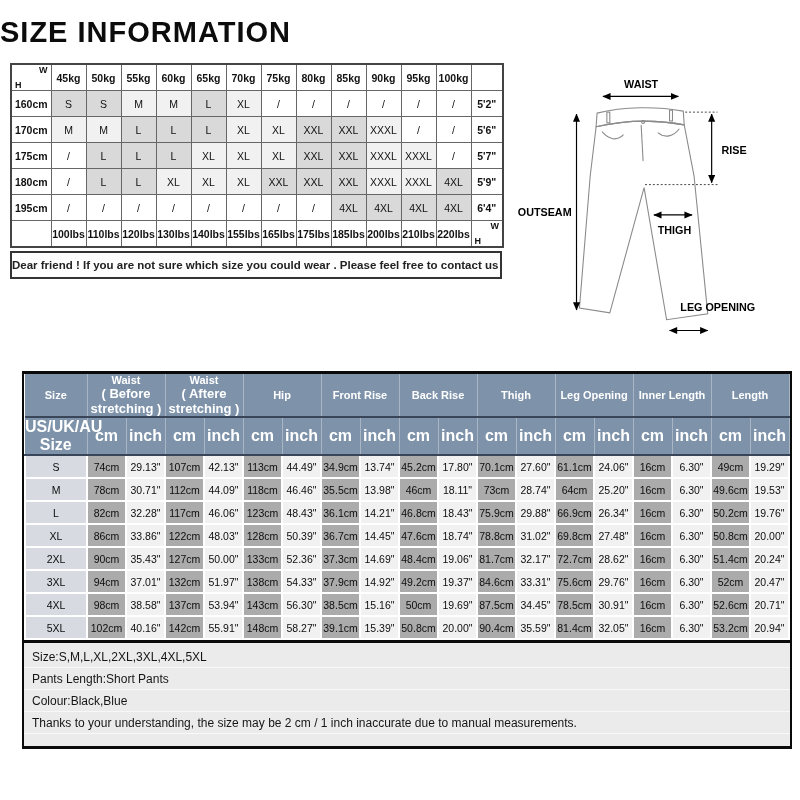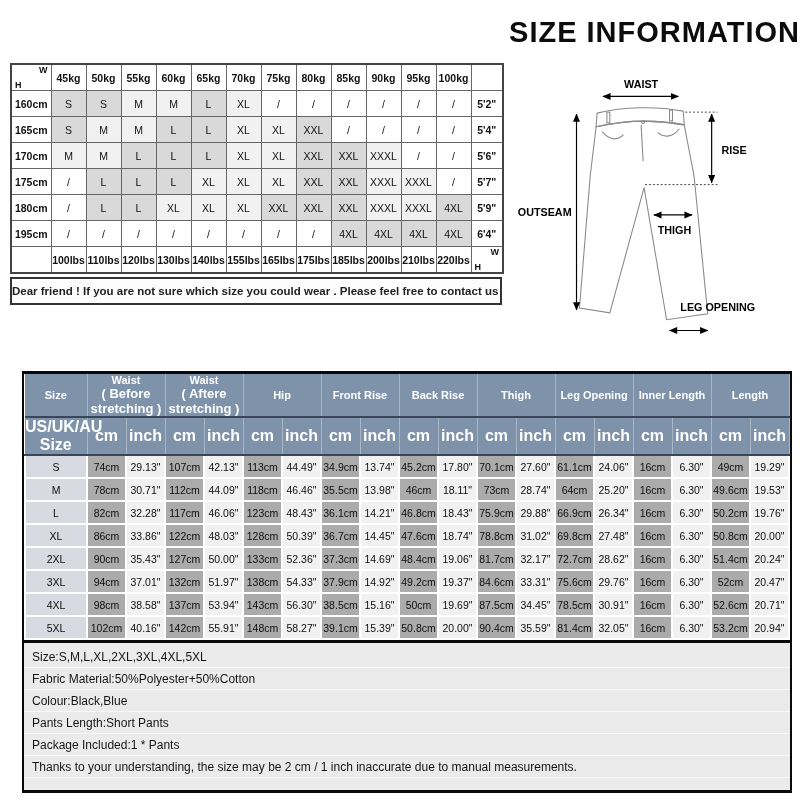--- a/index.html
+++ b/index.html
@@ -1,18 +1,18 @@
 <!DOCTYPE html>
 <html style="--header-blue: #7e93aa; --cell-dark: #ababab; --cell-light: #f1f1f1; --size-col: #d7dbe1; --matrix-shade-a: #d9d9d9; --matrix-shade-b: #f1f1f1; --info-bg: #ebebeb;"><head>
 <meta charset="utf-8">
 <style>
   html,body{margin:0;padding:0;width:800px;height:800px;overflow:hidden;background:#fff;
     font-family:"Liberation Sans",sans-serif;color:#111;}
   .page{width:800px;height:800px;position:relative;}
-  .title{font-size:29px;font-weight:bold;text-align:right;letter-spacing:1px;padding-top:16px;color:#0c0c0c;}
+  .title{font-size:29px;font-weight:bold;text-align:left;letter-spacing:1px;padding-top:16px;color:#0c0c0c;}
   .top-section{display:flex;margin:14px 6px 0 10px;}
   .left-col{width:492px;}
   
   table.matrix{border-collapse:collapse;width:492px;table-layout:fixed;border:2px solid #444;}
   table.matrix td{border:1px solid #666;height:25px;text-align:center;vertical-align:middle;
     font-size:10.5px;padding:0;background:#fff;}
   table.matrix td.hdr{font-weight:bold;font-size:10.5px;}
   table.matrix td.sa{background:var(--matrix-shade-a,#d9d9d9);}
   table.matrix td.sb{background:var(--matrix-shade-b,#f1f1f1);}
   table.matrix td.white{background:#fff;}
@@ -98,36 +98,20 @@
               <td class="sb">XL</td>
               <td class="white">/</td>
               <td class="white">/</td>
               <td class="white">/</td>
               <td class="white">/</td>
               <td class="white">/</td>
               <td class="white">/</td>
               <td class="hdr">5'2"</td>
             </tr>
             <tr>
-              <td class="hdr">165cm</td>
-              <td class="sa">S</td>
-              <td class="sb">M</td>
-              <td class="sb">M</td>
-              <td class="sa">L</td>
-              <td class="sa">L</td>
-              <td class="sb">XL</td>
-              <td class="sb">XL</td>
-              <td class="sa">XXL</td>
-              <td class="white">/</td>
-              <td class="white">/</td>
-              <td class="white">/</td>
-              <td class="white">/</td>
-              <td class="hdr">5'4"</td>
-            </tr>
-            <tr>
               <td class="hdr">170cm</td>
               <td class="sb">M</td>
               <td class="sb">M</td>
               <td class="sa">L</td>
               <td class="sa">L</td>
               <td class="sa">L</td>
               <td class="sb">XL</td>
               <td class="sb">XL</td>
               <td class="sa">XXL</td>
               <td class="sa">XXL</td>
@@ -499,20 +483,18 @@
             <td class="inc">6.30"</td>
             <td class="cmc">53.2cm</td>
             <td class="inc">20.94"</td>
           </tr>
         </tbody>
       </table>
   </div>
 
   <div class="info">
       <div class="line">Size:S,M,L,XL,2XL,3XL,4XL,5XL</div>
-      <div class="line">Fabric Material:50%Polyester+50%Cotton</div>
+      <div class="line">Pants Length:Short Pants</div>
       <div class="line">Colour:Black,Blue</div>
-      <div class="line">Pants Length:Short Pants</div>
-      <div class="line">Package Included:1 * Pants</div>
       <div class="line">Thanks to your understanding, the size may be 2 cm / 1 inch inaccurate due to manual measurements.</div>
     </div>
 
 </div>
 
 </body></html>

